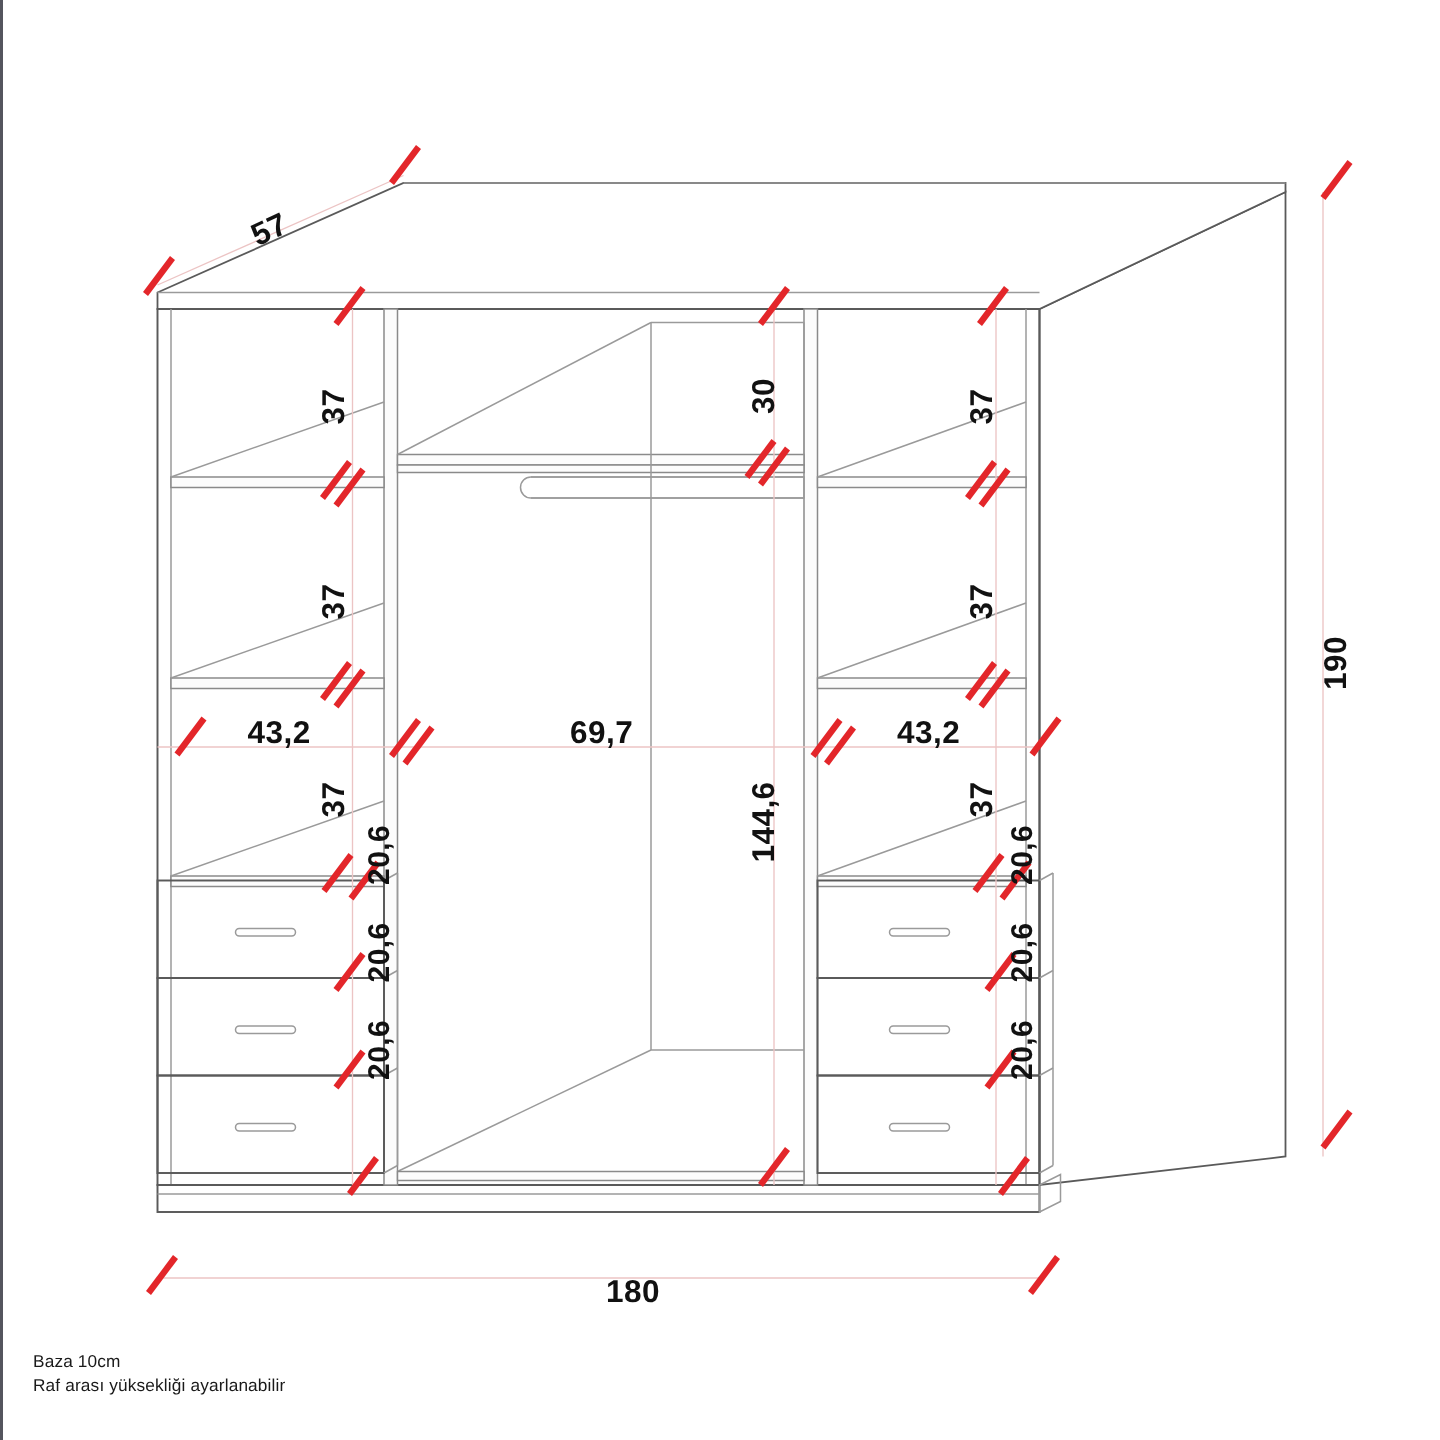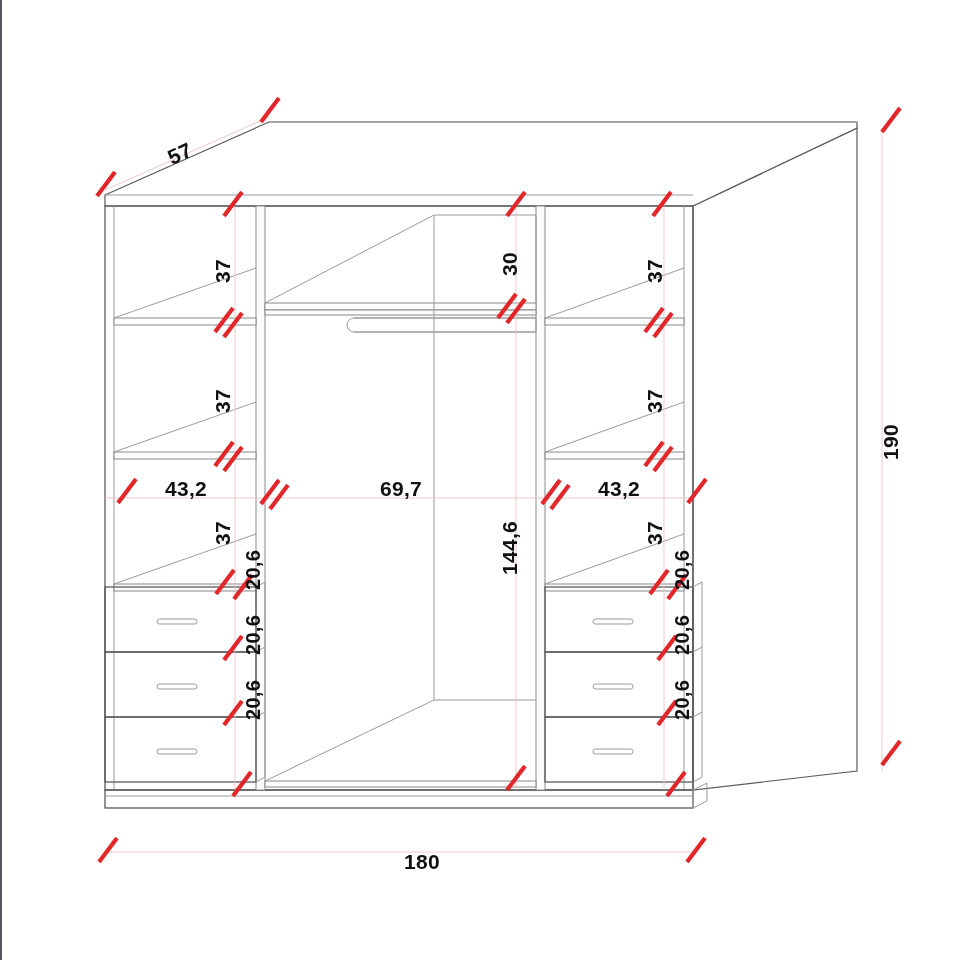--- a/index.html
+++ b/index.html
@@ -278,14 +278,18 @@
   <div class="dim-label rot small" style="left:240px; top:720px;">20,6</div>
 
   <div class="dim-label rot small" style="left:669px; top:590px;">20,6</div>
   <div class="dim-label rot small" style="left:669px; top:655px;">20,6</div>
   <div class="dim-label rot small" style="left:669px; top:720px;">20,6</div>
 
   <div class="dim-label rot" style="left:877px; top:460px;">190</div>
 
   <div class="dim-label" style="left:402px; top:826px;margin-top:24px;">180</div>
 
+  <div class="notes">
+    <div>Baza 10cm</div>
+    <div>Raf arası yüksekliği ayarlanabilir</div>
+  </div>
 
 </div>
 
 </body></html>

